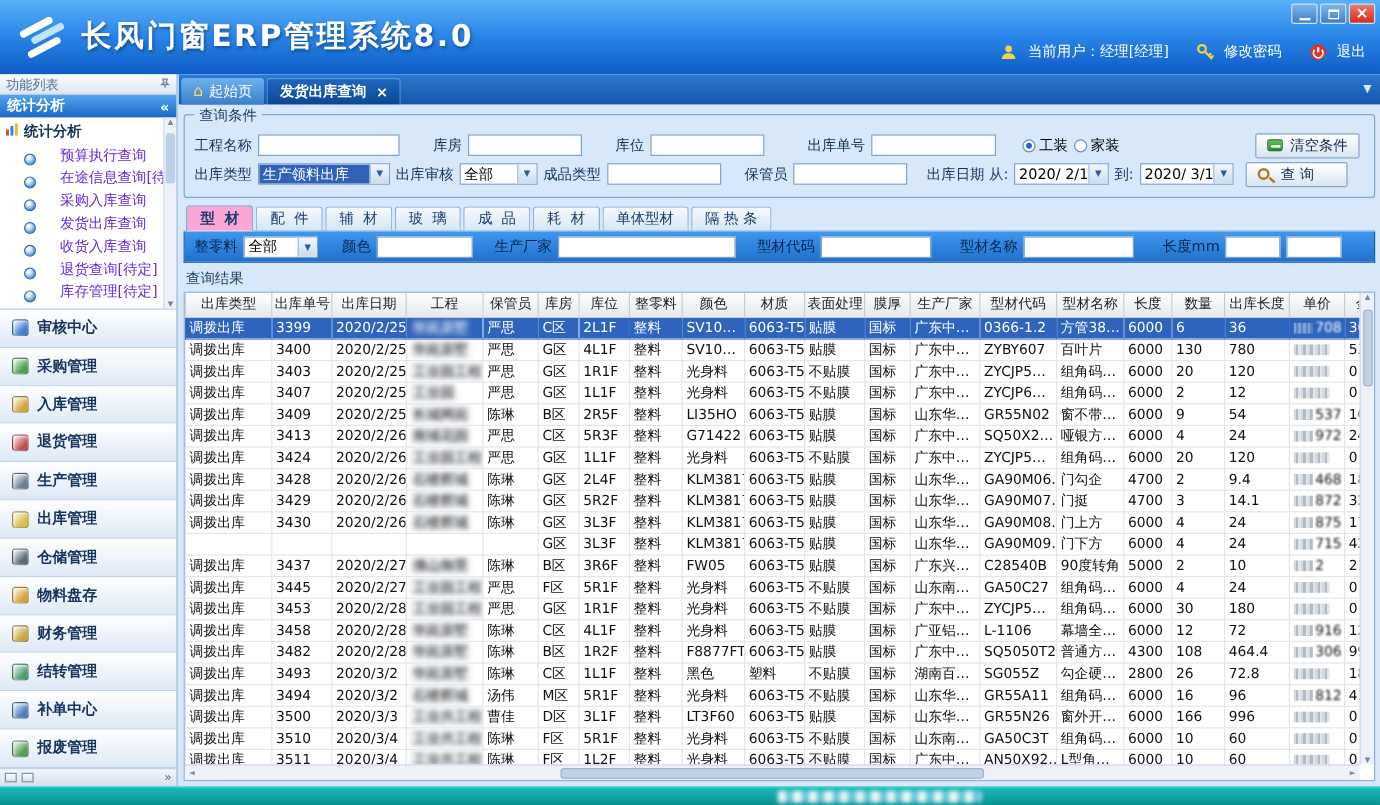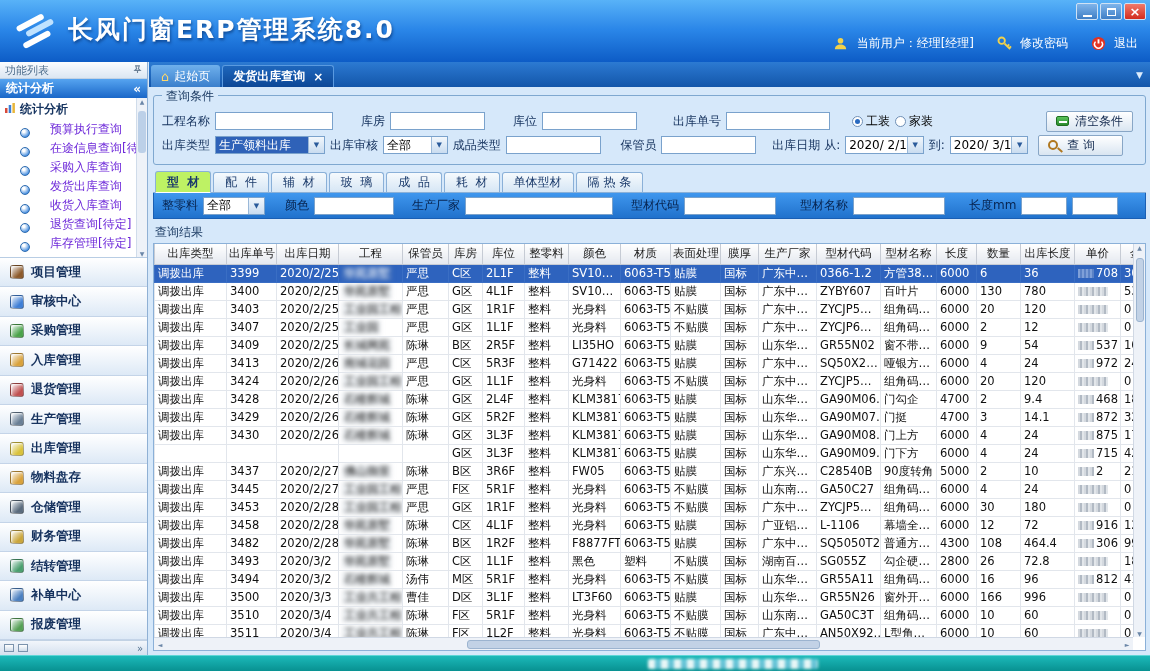--- a/index.html
+++ b/index.html
@@ -86,21 +86,21 @@
     background:linear-gradient(#ffffff,#d9e5f1);color:#12294e;cursor:pointer;white-space:nowrap}
   .ico-clear{width:13px;height:10px;border-radius:2px;background:linear-gradient(#5cc45c,#2c8a2c);border:1px solid #1f6f1f;position:relative}
   .ico-clear::after{content:"";position:absolute;left:2px;top:4px;width:8px;height:2px;background:#fff}
   .ico-search{width:10px;height:10px;border:2px solid #b07820;border-radius:50%;position:relative;margin-right:3px}
   .ico-search::after{content:"";position:absolute;left:7px;top:7px;width:6px;height:2px;background:#b07820;transform:rotate(40deg)}
   .ml-a{margin-left:auto}
 
   .mat-tabs{display:flex;align-items:flex-end;height:22px;flex:0 0 22px;margin:6px 1px 0;border-bottom:1px solid #8ab0d8;padding-left:2px}
   .mat-tab{height:20px;padding:0 11px;display:flex;align-items:center;border:1px solid #8ab0d8;border-bottom:none;
     border-radius:3px 3px 0 0;margin-right:2px;background:linear-gradient(#f6fafd,#d6e6f5);color:#1a3a6b;cursor:pointer;white-space:pre}
-  .mat-tab.active{background:#bef264;font-weight:bold;height:22px;margin-bottom:-1px;border-bottom:1px solid #fff}
+  .mat-tab.active{background:#f9a8d4;font-weight:bold;height:22px;margin-bottom:-1px;border-bottom:1px solid #fff}
 
   .filter-bar{height:26px;flex:0 0 26px;margin:0 1px;background:linear-gradient(#3f97ee,#2071cc);border:1px solid #1a5fb4;border-top:none;
     display:flex;align-items:center;gap:5px;padding:0 8px;white-space:nowrap}
   .flabel{color:#07234e}
 
   .result-caption{margin:5px 3px 2px;color:#16365f;flex:0 0 auto}
 
   .table-wrap{flex:1;margin:0 1px 2px;background:#fff;border:1px solid #8ab0d8;position:relative;overflow:hidden;min-height:0}
   .grid-area{position:absolute;left:0;top:0;right:12px;bottom:13px;overflow:hidden}
   table.grid{border-collapse:collapse;table-layout:fixed;width:996px;font-size:11.5px}
@@ -239,24 +239,20 @@
           </div>
         </div>
       <div class="tree-scroll">
         <span>▲</span>
         <span>▼</span>
         <span class="tree-thumb"></span>
       </div>
     </div>
     <div class="menu-list">
         <div class="menu-item">
-          <span class="menu-icon" style="background: linear-gradient(135deg, rgba(255, 255, 255, 0.65), rgb(141, 90, 43) 70%);"></span>
-          <span>项目管理</span>
-        </div>
-        <div class="menu-item">
           <span class="menu-icon" style="background: linear-gradient(135deg, rgba(255, 255, 255, 0.65), rgb(63, 127, 214) 70%);"></span>
           <span>审核中心</span>
         </div>
         <div class="menu-item">
           <span class="menu-icon" style="background: linear-gradient(135deg, rgba(255, 255, 255, 0.65), rgb(74, 163, 74) 70%);"></span>
           <span>采购管理</span>
         </div>
         <div class="menu-item">
           <span class="menu-icon" style="background: linear-gradient(135deg, rgba(255, 255, 255, 0.65), rgb(217, 162, 60) 70%);"></span>
           <span>入库管理</span>
@@ -267,26 +263,26 @@
         </div>
         <div class="menu-item">
           <span class="menu-icon" style="background: linear-gradient(135deg, rgba(255, 255, 255, 0.65), rgb(106, 127, 149) 70%);"></span>
           <span>生产管理</span>
         </div>
         <div class="menu-item">
           <span class="menu-icon" style="background: linear-gradient(135deg, rgba(255, 255, 255, 0.65), rgb(217, 194, 60) 70%);"></span>
           <span>出库管理</span>
         </div>
         <div class="menu-item">
+          <span class="menu-icon" style="background: linear-gradient(135deg, rgba(255, 255, 255, 0.65), rgb(90, 107, 125) 70%);"></span>
+          <span>仓储管理</span>
+        </div>
+        <div class="menu-item">
           <span class="menu-icon" style="background: linear-gradient(135deg, rgba(255, 255, 255, 0.65), rgb(217, 162, 60) 70%);"></span>
           <span>物料盘存</span>
-        </div>
-        <div class="menu-item">
-          <span class="menu-icon" style="background: linear-gradient(135deg, rgba(255, 255, 255, 0.65), rgb(90, 107, 125) 70%);"></span>
-          <span>仓储管理</span>
         </div>
         <div class="menu-item">
           <span class="menu-icon" style="background: linear-gradient(135deg, rgba(255, 255, 255, 0.65), rgb(202, 166, 60) 70%);"></span>
           <span>财务管理</span>
         </div>
         <div class="menu-item">
           <span class="menu-icon" style="background: linear-gradient(135deg, rgba(255, 255, 255, 0.65), rgb(74, 159, 110) 70%);"></span>
           <span>结转管理</span>
         </div>
         <div class="menu-item">

